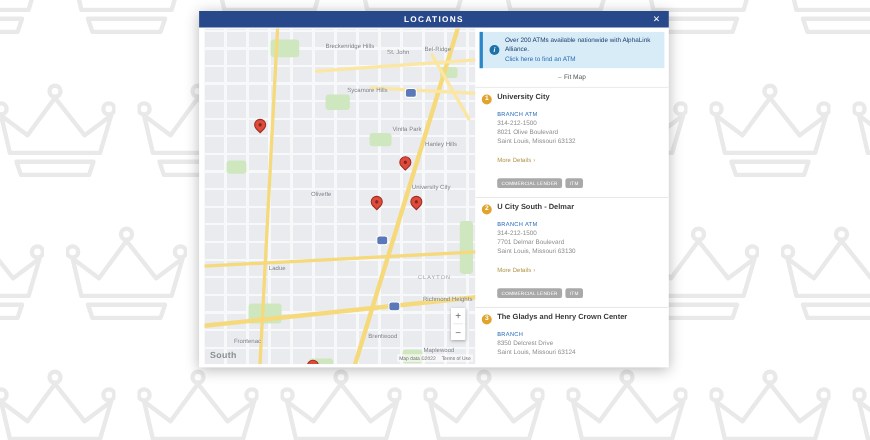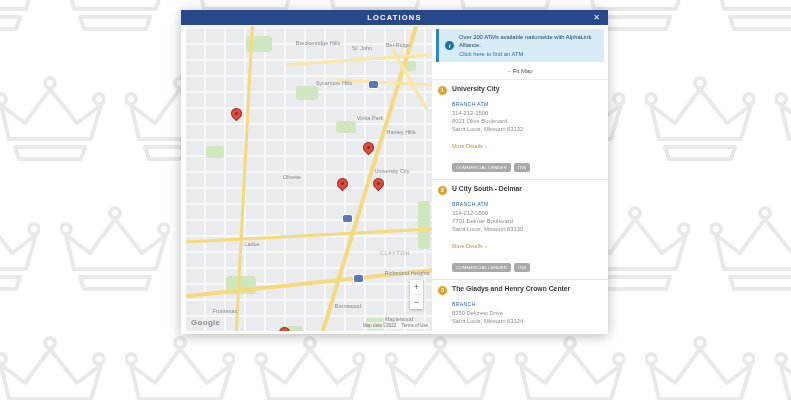--- a/index.html
+++ b/index.html
@@ -406,21 +406,21 @@
 
       <div class="road" style="left:55px;top:-5px;width:3px;height:385px;transform:rotate(3deg)"></div>
       <div class="road" style="left:170px;top:-10px;width:4px;height:400px;transform:rotate(17deg)"></div>
       <div class="road light" style="left:100px;top:32px;width:150px;height:3px;transform:rotate(-4deg)"></div>
       <div class="road" style="left:-5px;top:208px;width:256px;height:3px;transform:rotate(-3deg)"></div>
       <div class="road" style="left:-5px;top:255px;width:260px;height:3.5px;transform:rotate(-6deg)"></div>
       <div class="road light" style="left:222px;top:18px;width:3px;height:70px;transform:rotate(-30deg)"></div>
       <div class="road" style="left:80px;top:318px;width:3px;height:110px;transform:rotate(45deg)"></div>
       <div class="road light" style="left:150px;top:55px;width:100px;height:3px;transform:rotate(3deg)"></div>
 
-      <div class="google-logo">Google</div>
+      <div class="google-logo">South</div>
       <div class="attribution">
         <span style="margin-left:0">Map data ©2022</span>
         <span>Terms of Use</span>
       </div>
       <div class="zoom-ctl">
         <button>+</button>
         <div class="divider"></div>
         <button>−</button>
       </div>
     <div class="map-label " style="left: 132px; top: 17px;">Breckenridge Hills</div>

